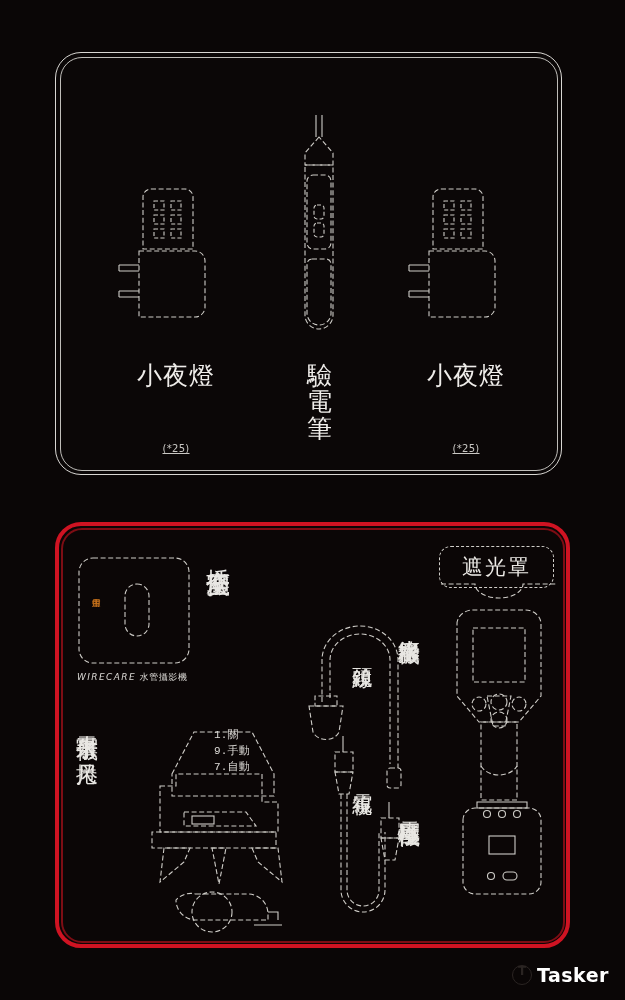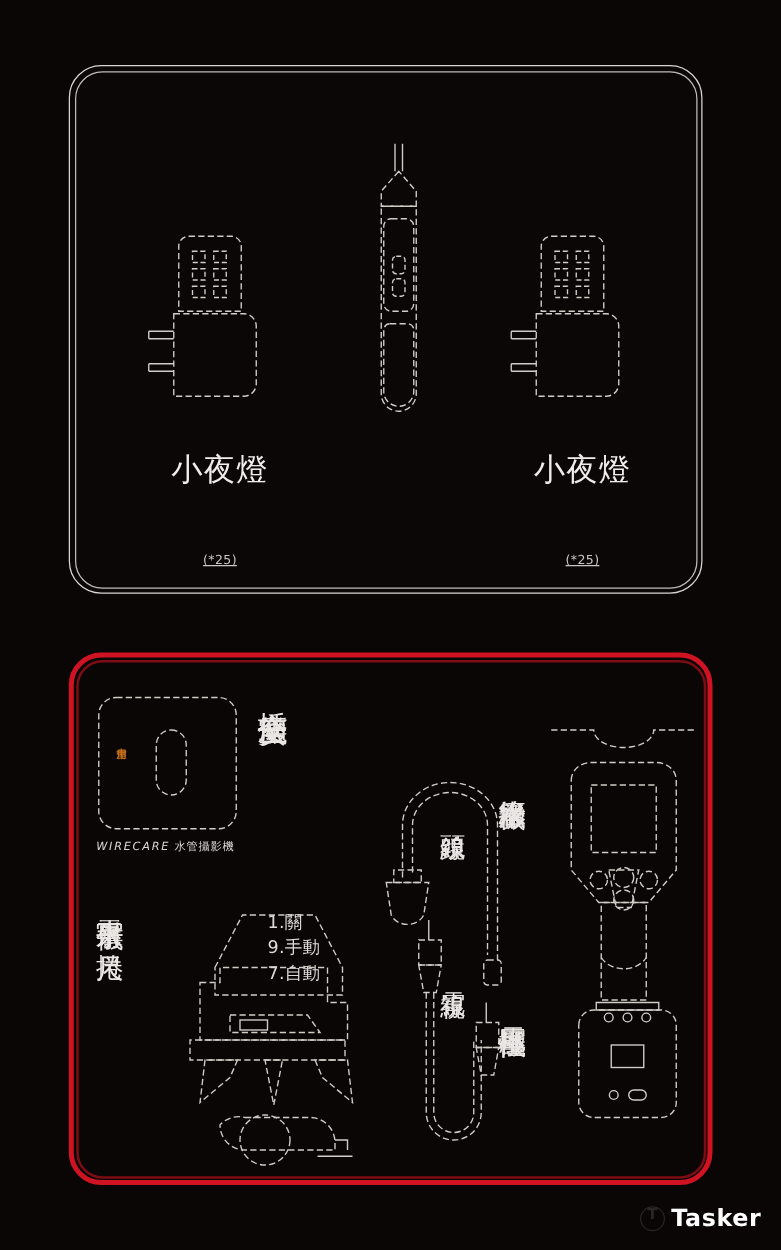--- a/index.html
+++ b/index.html
@@ -37,21 +37,21 @@
       letter-spacing:0.3px;text-decoration:underline;}
 
   .lbl-24{font-size:24px;}
   .lbl-22{font-size:22px;}
   .lbl-20{font-size:20px;}
 
   .tiny{font-size:8.5px;color:#d6d4d0;letter-spacing:0.2px;}
   .orange{color:#c8721b;}
   .brandline{font-size:9px;color:#d9d7d3;letter-spacing:0.6px;}
   .brand-it{font-style:italic;letter-spacing:1.4px;}
-  .modelist{font-size:14px;color:#dedcd8;line-height:1.45;letter-spacing:0.2px;}
+  .modelist{font-size:11px;color:#dedcd8;line-height:1.45;letter-spacing:0.2px;font-family:Liberation Mono, monospace;}
 
   .hood{position:absolute;box-sizing:border-box;
       border:1.1px dashed #cfcdc8;border-radius:12px;
       display:flex;align-items:center;justify-content:center;
       color:#eceae6;font-size:21px;letter-spacing:2px;}
 
   
   .watermark{position:absolute;right:16px;bottom:14px;display:flex;
       align-items:center;gap:5px;opacity:1;}
   .wm-text{color:#ffffff;font-size:19px;font-weight:bold;letter-spacing:0.5px;}
@@ -88,20 +88,21 @@
       <svg width="60" height="215" viewBox="0 0 60 215">
         <path class="solid" d="M27 2 v22 M33 2 v22"></path>
         <path class="dash" d="M30 24 l-14 16 v12 h28 v-12 z"></path>
         <path class="dash" d="M16 52 h28 v150 a14 14 0 0 1 -14 14 a14 14 0 0 1 -14 -14 z"></path>
         <path class="dash" d="M24 62 h12 a6 6 0 0 1 6 6 v62 a6 6 0 0 1 -6 6 h-12 a6 6 0 0 1 -6 -6 v-62 a6 6 0 0 1 6 -6 z"></path>
         <rect class="dash2" x="25" y="92" width="10" height="14" rx="3"></rect>
         <rect class="dash2" x="25" y="110" width="10" height="14" rx="3"></rect>
         <path class="dash" d="M23 146 h14 a5 5 0 0 1 5 5 v50 a12 12 0 0 1 -12 11 a12 12 0 0 1 -12 -11 v-50 a5 5 0 0 1 5 -5 z"></path>
       </svg>
     </div>
+    <div class="cap-top" style="left:239px;top:310px;width:50px;">驗電筆</div>
 
     <div class="art" style="left:355px;top:130px;">
       <svg width="110" height="150" viewBox="0 0 110 150">
         <path class="dash" d="M30 6 h34 a8 8 0 0 1 8 8 v52 h-50 v-52 a8 8 0 0 1 8 -8 z"></path>
         <rect class="dash2" x="33" y="18" width="10" height="9"></rect>
         <rect class="dash2" x="50" y="18" width="10" height="9"></rect>
         <rect class="dash2" x="33" y="32" width="10" height="9"></rect>
         <rect class="dash2" x="50" y="32" width="10" height="9"></rect>
         <rect class="dash2" x="33" y="46" width="10" height="9"></rect>
         <rect class="dash2" x="50" y="46" width="10" height="9"></rect>
@@ -169,20 +170,23 @@
         <path class="dash" d="M38 46 h18 l-4 22 h-10 z"></path>
         <path class="dash" d="M44 68 v96 a22 22 0 0 0 22 22 a22 22 0 0 0 22 -22 v-58"></path>
         <path class="dash" d="M50 68 v96 a16 16 0 0 0 16 16 a16 16 0 0 0 16 -16 v-58"></path>
         <path class="solid" d="M92 92 v-16"></path>
         <rect class="dash" x="84" y="92" width="18" height="20"></rect>
         <path class="dash" d="M84 112 h18 l-4 22 h-10 z"></path>
       </svg>
     </div>
     <div class="vlabel lbl-20" style="left:293px;top:252px;">電視線</div>
 
+    <div class="hood" style="left:380px;top:20px;width:115px;height:42px;">
+      <span>遮光罩</span>
+    </div>
     <div class="art" style="left:380px;top:56px;">
       <svg width="120" height="18" viewBox="0 0 120 18">
         <path class="dash" d="M2 2 h34 a24 14 0 0 0 48 0 h34"></path>
       </svg>
     </div>
 
     <div class="art" style="left:370px;top:72px;">
       <svg width="140" height="210" viewBox="0 0 140 210">
         <path class="dash" d="M28 26 a16 14 0 0 1 16 -14 h52 a16 14 0 0 1 16 14 v72 l-22 26 h-40 l-22 -26 z"></path>
         <rect class="dash" x="44" y="30" width="52" height="54"></rect>

